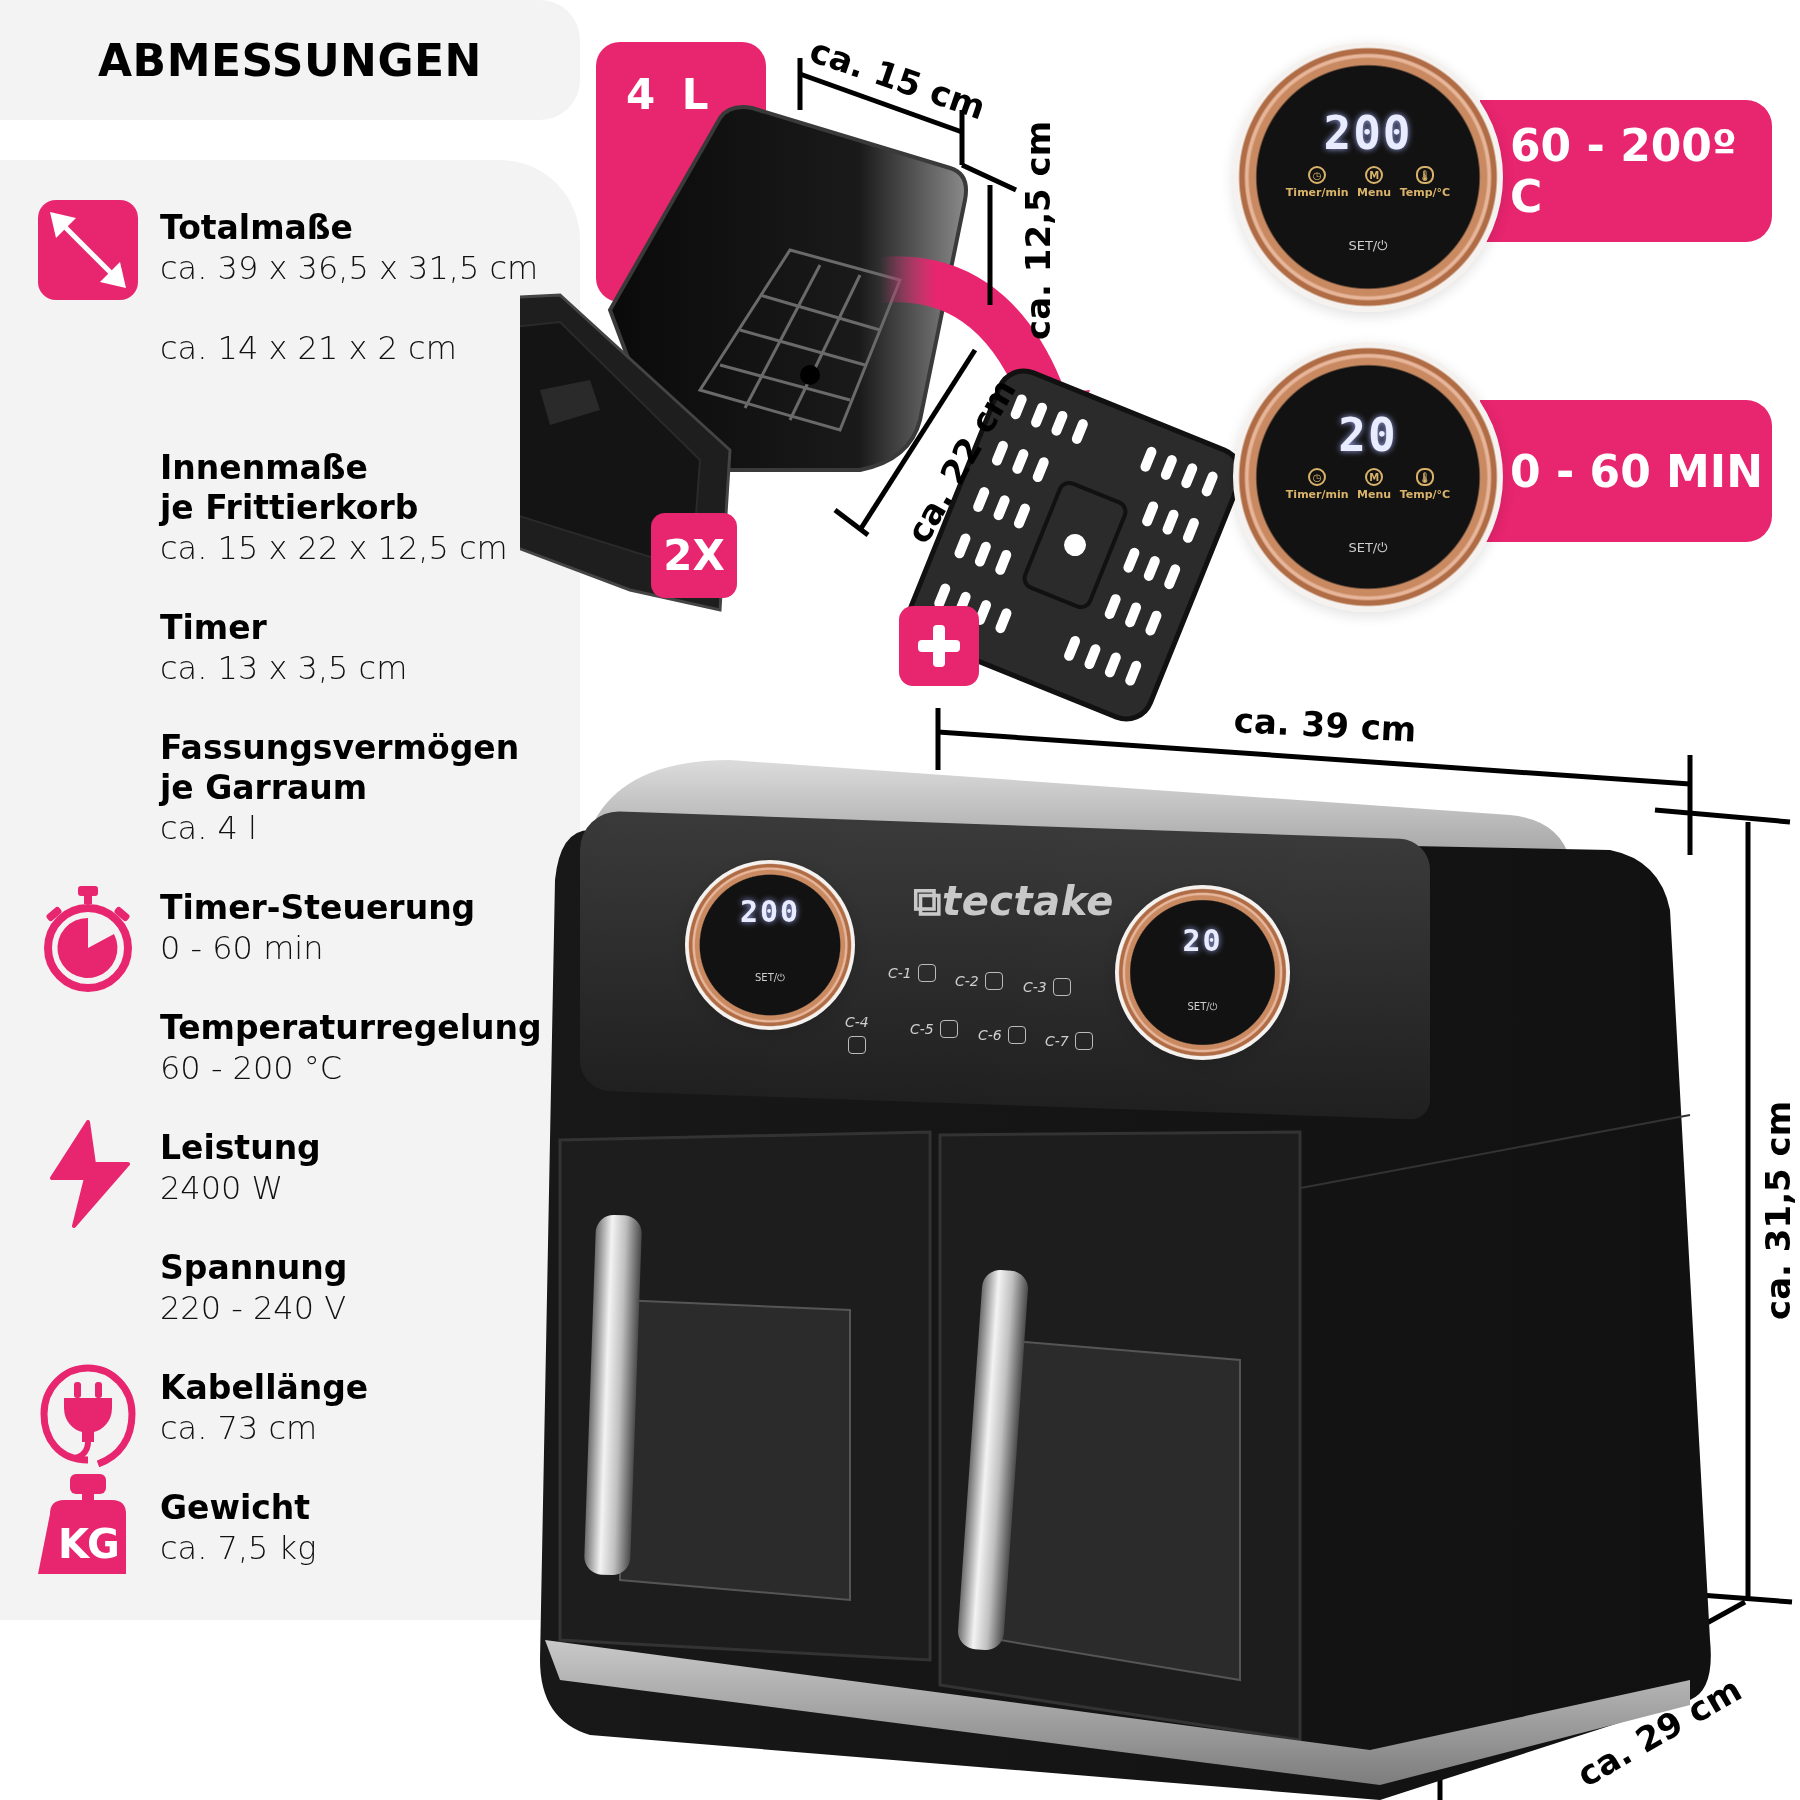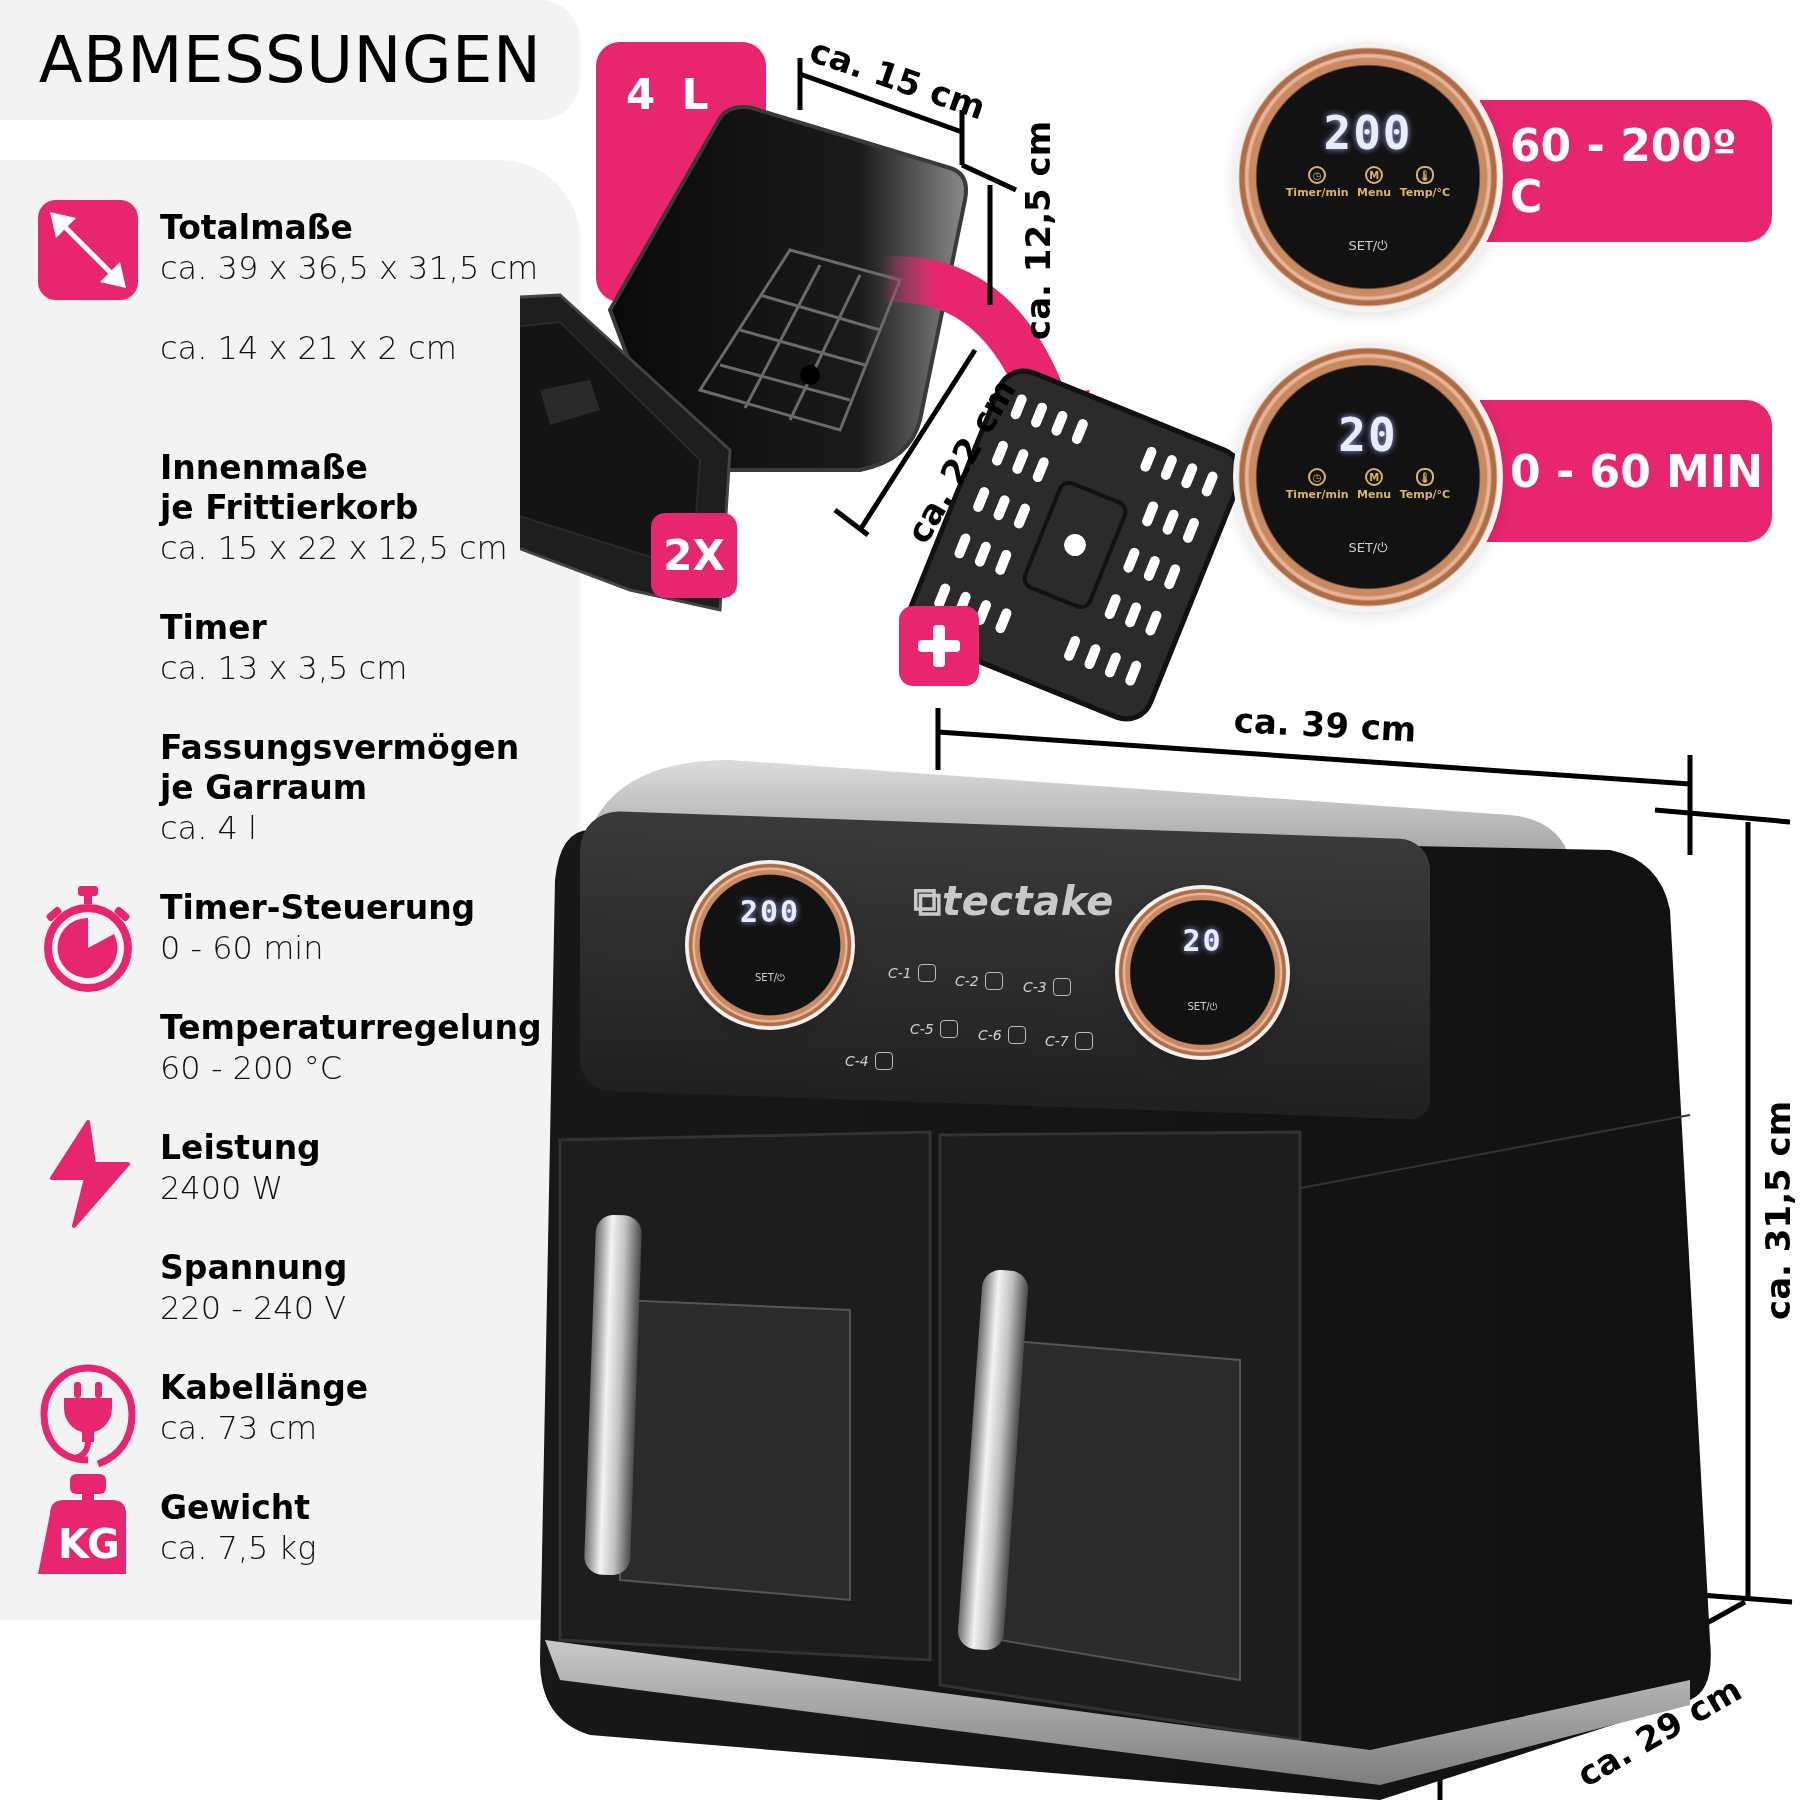--- a/index.html
+++ b/index.html
@@ -5,21 +5,21 @@
   * { box-sizing: border-box; margin: 0; padding: 0; }
   html, body { width: 1800px; height: 1800px; background: #ffffff; overflow: hidden; }
   body { position: relative; font-family: "DejaVu Sans", "Liberation Sans", sans-serif; color: #000; }
 
   
   .header-bar {
     position: absolute; left: 0; top: 0; width: 580px; height: 120px;
     background: #f3f3f3; border-radius: 0 0 40px 0; border-top-right-radius: 40px;
     display: flex; align-items: center; justify-content: center;
   }
-  .header-title { font-weight: 400; font-size: 64px; letter-spacing: 0.5px; font-family: "DejaVu Sans", sans-serif; }
+  .header-title { font-weight: 700; font-size: 44px; letter-spacing: 0.5px; font-family: "DejaVu Sans", sans-serif; }
 
   .spec-panel {
     position: absolute; left: 0; top: 160px; width: 580px; height: 1460px;
     background: #f3f3f3; border-top-right-radius: 80px;
   }
   .spec-item { position: absolute; left: 160px; }
   .spec-label { font-weight: 700; font-size: 33px; line-height: 40px; white-space: pre-line; }
   .spec-value { font-weight: 300; font-size: 32px; line-height: 40px; color: #111; font-family: "DejaVu Sans", sans-serif; }
   .spec-icon { position: absolute; left: 38px; width: 100px; height: 100px; }
 
@@ -396,21 +396,21 @@
     <span class="preset-ico"></span>
   </div>
 <div class="preset" style="left:955px; top:972px;">
     <span>C-2</span>
     <span class="preset-ico"></span>
   </div>
 <div class="preset" style="left:1023px; top:978px;">
     <span>C-3</span>
     <span class="preset-ico"></span>
   </div>
-<div class="preset" style="left:845px; top:1052px;">
+<div class="preset" style="left:845px; top:1014px;flex-direction:column;">
     <span>C-4</span>
     <span class="preset-ico"></span>
   </div>
 <div class="preset" style="left:910px; top:1020px;">
     <span>C-5</span>
     <span class="preset-ico"></span>
   </div>
 <div class="preset" style="left:978px; top:1026px;">
     <span>C-6</span>
     <span class="preset-ico"></span>

